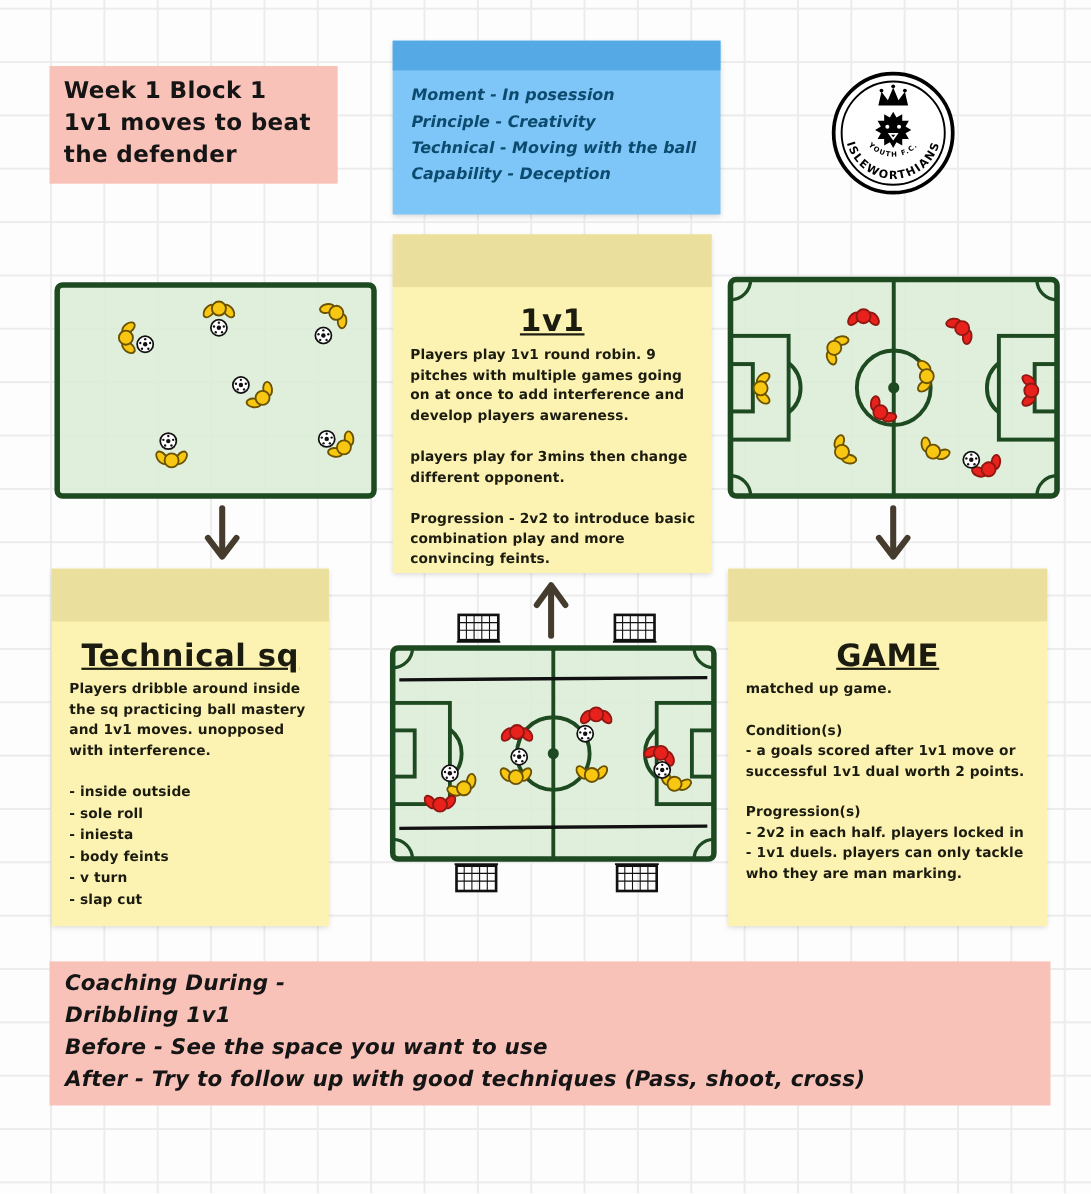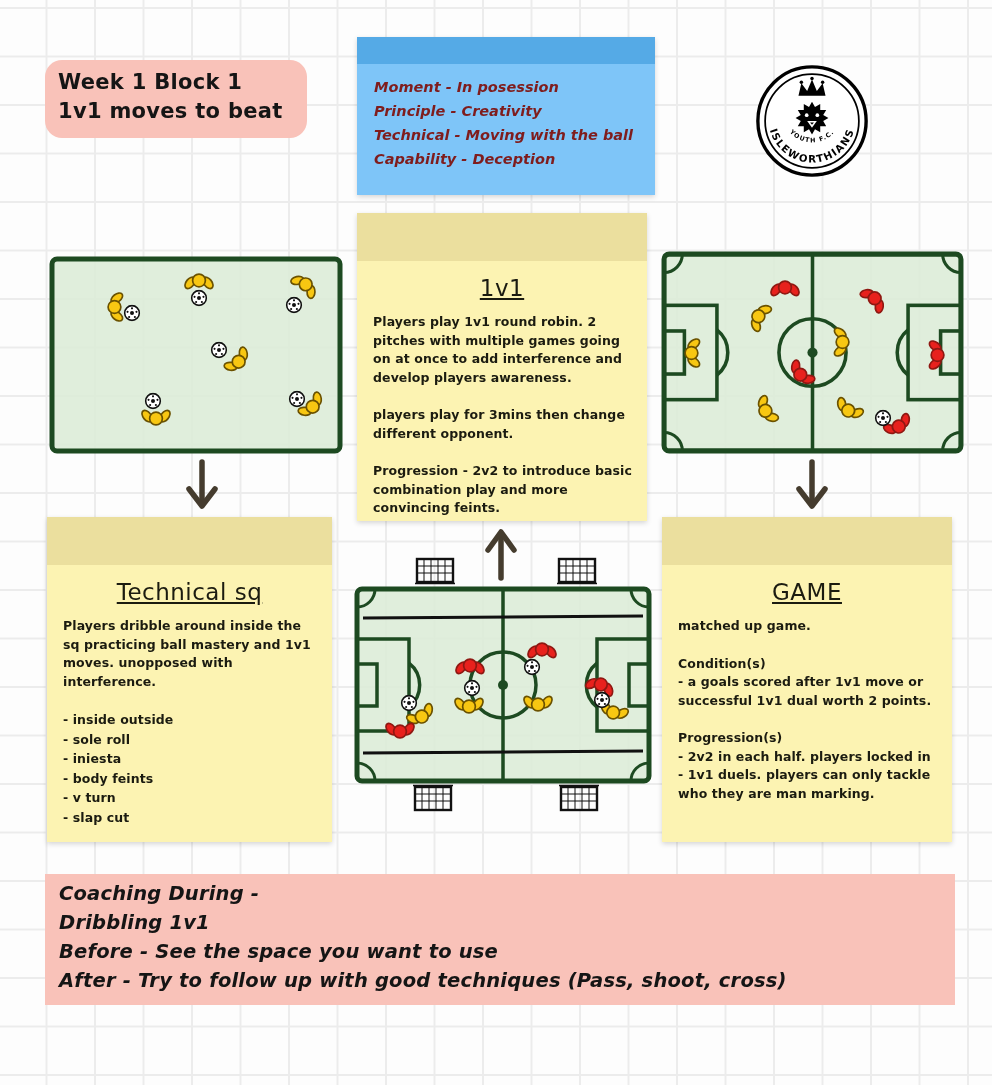--- a/index.html
+++ b/index.html
@@ -10,37 +10,37 @@
     background-image:
       linear-gradient(to right,#ececec 1.5px,transparent 1.5px),
       linear-gradient(to bottom,#ececec 1.5px,transparent 1.5px);
     background-size:48.5px 48.5px;
     background-position:-3px 7px;
   }
   .abs{position:absolute;}
   
   .hl-pink{background:#f9c2b9;color:#151515;font-weight:bold;}
   #title-block{left:45px;top:60px;width:236px;padding:8px 13px 12px 13px;
-    font-size:21px;line-height:29px;letter-spacing:.3px;border-radius:17px;}
+    font-size:21px;line-height:29px;letter-spacing:.3px;}
   #coaching-block{left:45px;top:874px;width:882px;padding:5px 14px 10px 14px;
     font-style:italic;font-size:19.5px;line-height:29px;letter-spacing:.2px;}
   
   .note{box-shadow:0 2px 5px rgba(0,0,0,.16);}
   .note .hdr{position:absolute;left:0;top:0;width:100%;}
   #focus-note{left:357px;top:37px;width:298px;height:158px;background:#7ec5f8;}
   #focus-note .hdr{height:27px;background:#55aae6;}
   #focus-note .body{position:absolute;left:17px;top:38px;right:8px;
-    font-weight:bold;font-style:italic;font-size:14.5px;line-height:24px;color:#7f1d1d;}
+    font-weight:bold;font-style:italic;font-size:14.5px;line-height:24px;color:#0c4a6e;}
   .ynote{background:#fcf3b2;color:#1b1b10;}
   .ynote .hdr{height:48px;background:#ebdf9e;}
   #note-1v1{left:357px;top:213px;width:290px;height:308px;}
-  #note-tech{left:47px;top:517px;width:285px;height:325px;}
+  #note-tech{left:47px;top:517px;width:252px;height:325px;}
   #note-game{left:662px;top:517px;width:290px;height:325px;}
   .note-title{position:absolute;left:0;top:62px;width:100%;text-align:center;
-    font-size:23px;font-weight:normal;text-decoration:underline;letter-spacing:.5px;}
+    font-size:28px;font-weight:bold;text-decoration:underline;letter-spacing:.5px;}
   .note-body{position:absolute;left:16px;right:13px;top:100px;
     font-weight:bold;font-size:12.5px;line-height:18.5px;letter-spacing:.1px;}
   .note-body p{margin:0 0 19px 0;}
   .note-body p.tight{margin:0;}
   #note-tech .note-body li,#note-tech .note-body ul{list-style:none;margin:0;padding:0;}
   #note-tech .note-body li{line-height:19.5px;}
   
   .pitch{position:absolute;}
   .pitch svg.field{position:absolute;left:0;top:0;}
   .marker{position:absolute;transform:translate(-50%,-50%);}
@@ -52,20 +52,21 @@
   #logo{left:754px;top:62px;}
 </style>
 </head>
 <body>
 
 <div id="canvas">
 
   <div id="title-block" class="abs hl-pink">
     <div>Week 1 Block 1</div>
     <div>1v1 moves to beat</div>
+    <div>the defender</div>
   </div>
 
   <div id="focus-note" class="abs note">
     <div class="hdr"></div>
     <div class="body">
       <div>Moment - In posession</div>
       <div>Principle - Creativity</div>
       <div>Technical - Moving with the ball</div>
       <div>Capability - Deception</div>
     </div>
@@ -229,21 +230,21 @@
     <g stroke="#453c2e" stroke-width="5.5" stroke-linecap="round" stroke-linejoin="round" fill="none">
       <path d="M18,4 L18,44"></path>
         <path d="M5,31 L18,48 L31,31"></path>
     </g>
   </svg>
 
   <div id="note-1v1" class="abs note ynote">
     <div class="hdr"></div>
     <div class="note-title">1v1</div>
     <div class="note-body">
-      <p>Players play 1v1 round robin. 2 pitches with multiple games going on at once to add interference and develop players awareness.</p>
+      <p>Players play 1v1 round robin. 9 pitches with multiple games going on at once to add interference and develop players awareness.</p>
       <p>players play for 3mins then change different opponent.</p>
       <p>Progression - 2v2 to introduce basic combination play and more convincing feints.</p>
     </div>
   </div>
 
   <div class="pitch" id="pitch-right" style="left:660px;top:250px;width:305px;height:205px;">
     <svg class="field" width="305" height="205" viewBox="0 0 300 200" preserveAspectRatio="none">
       <g>
         <rect x="4" y="4" width="292" height="192" rx="5" fill="#dcecd7" fill-opacity="0.88" stroke="#1d4a21" stroke-width="5"></rect>
         <line x1="150" y1="4" x2="150" y2="196" stroke="#1d4a21" stroke-width="3.5"></line>

